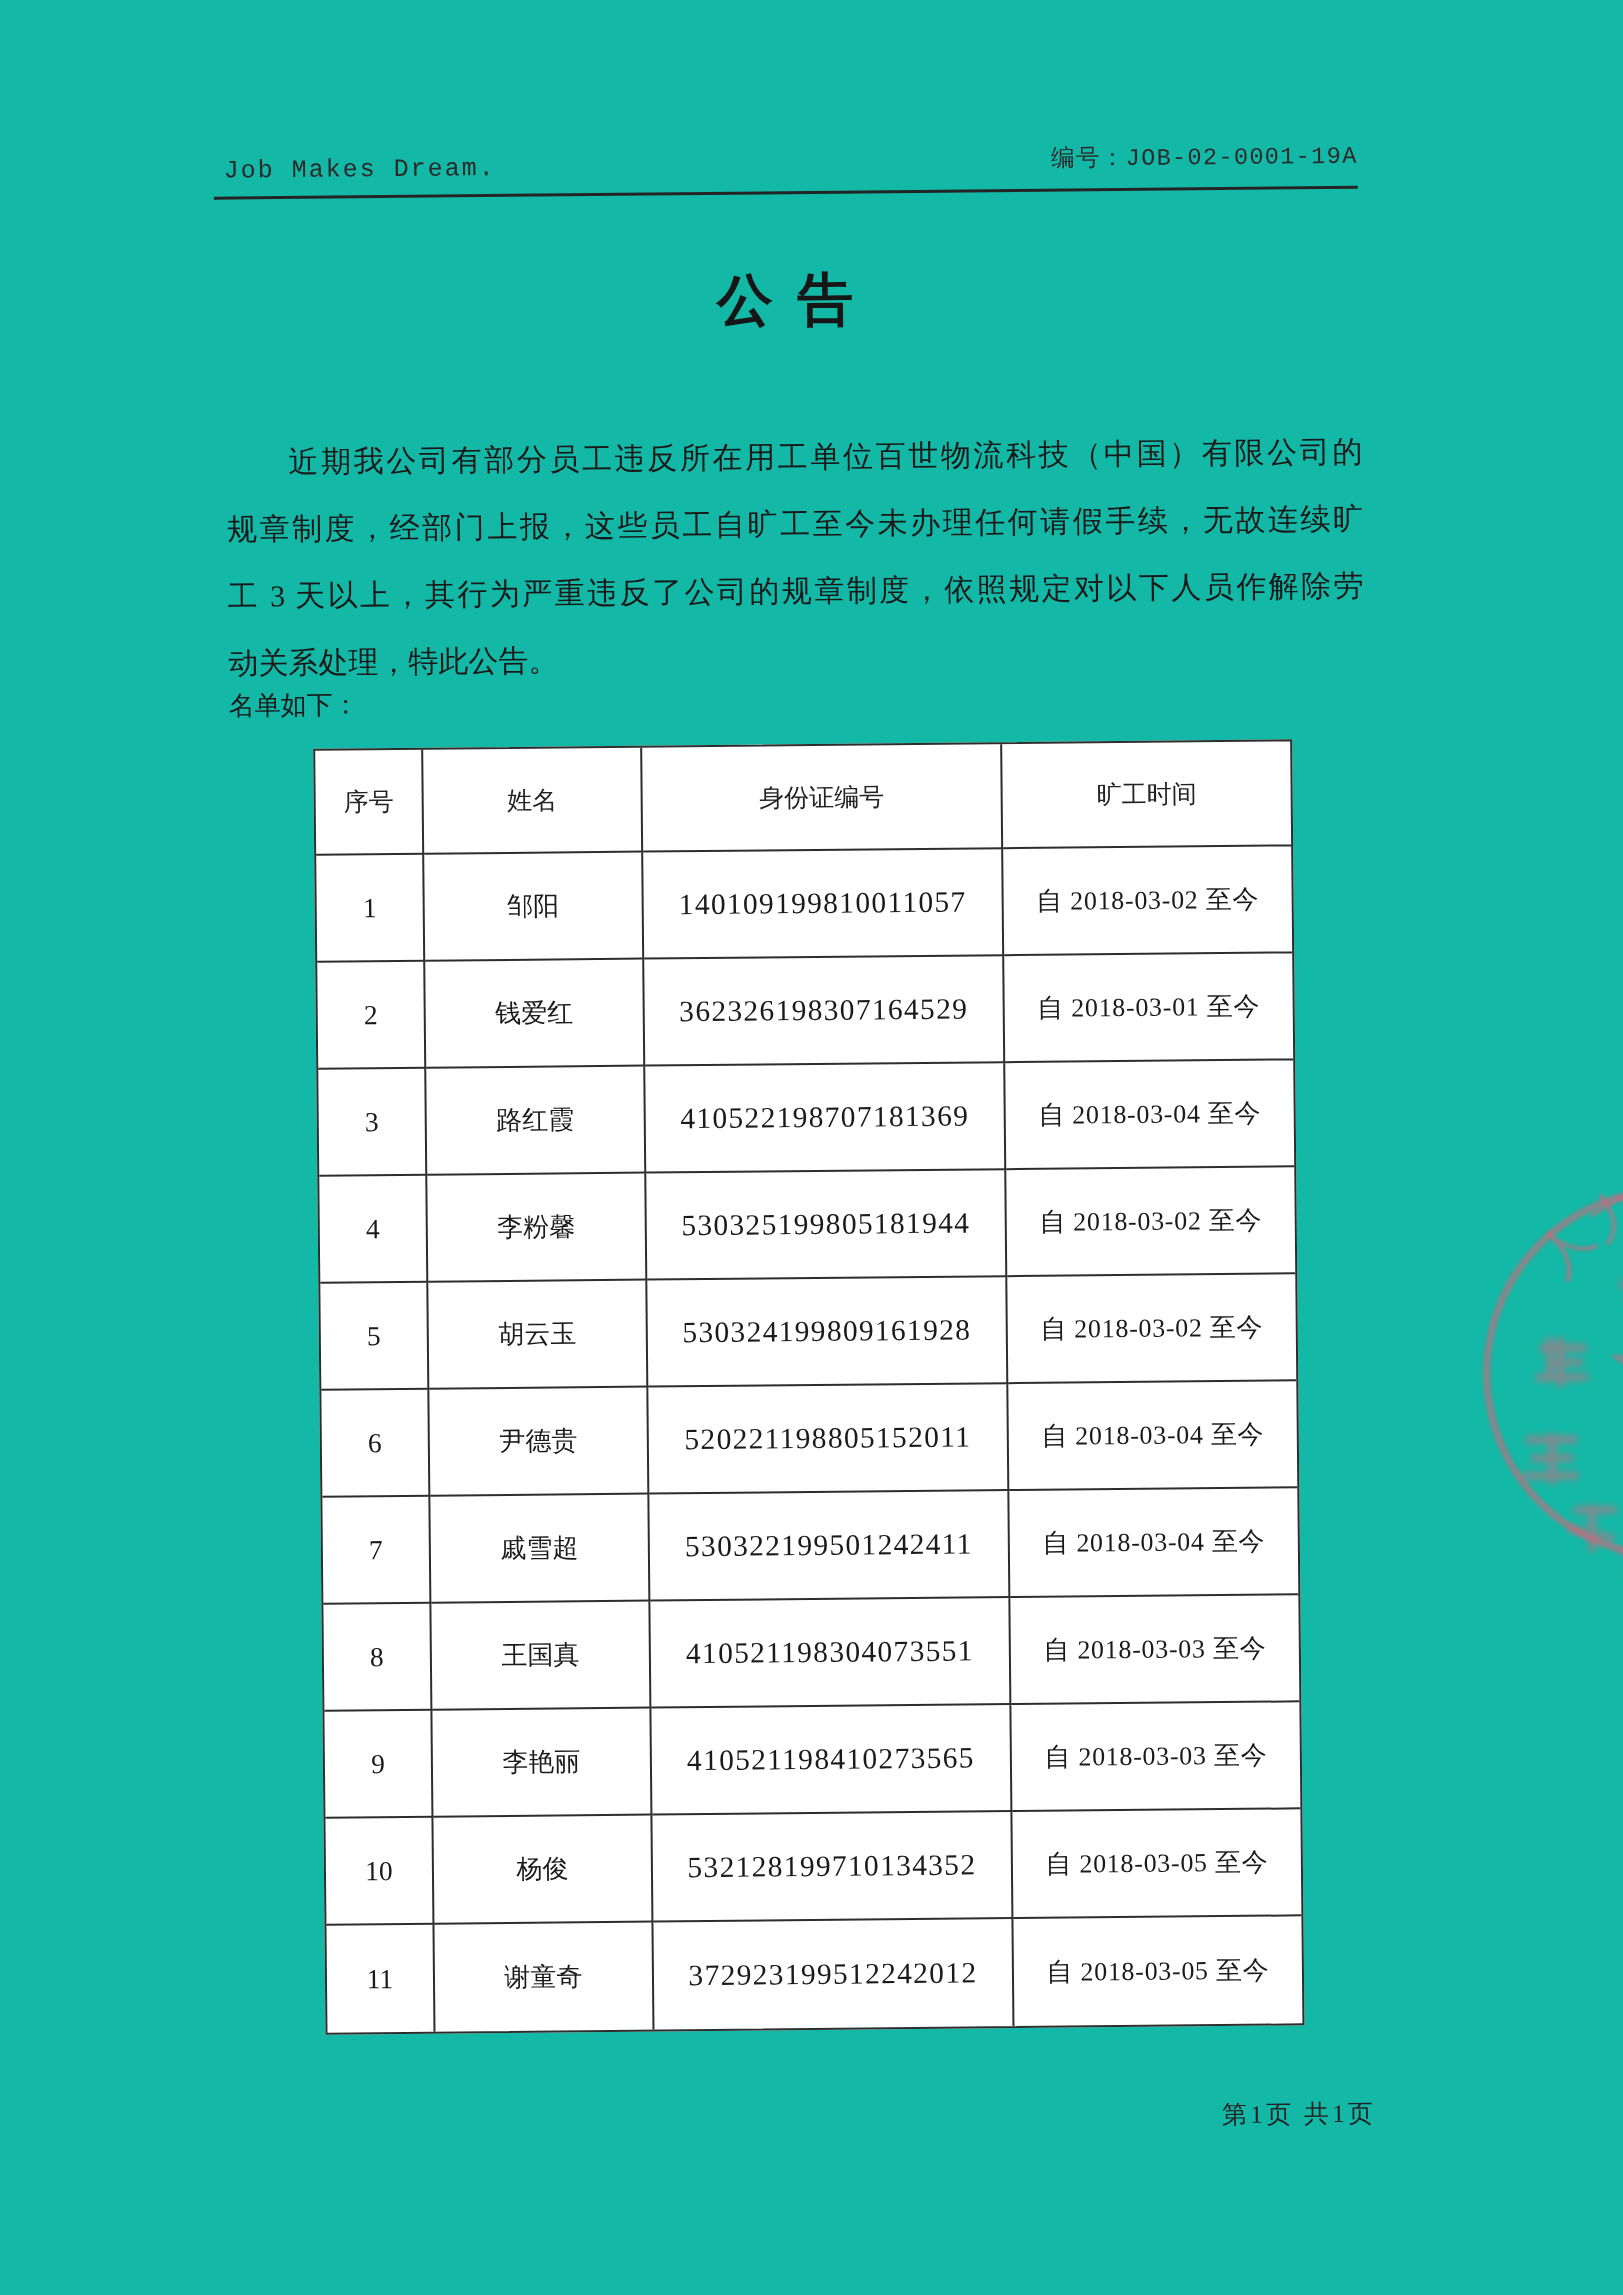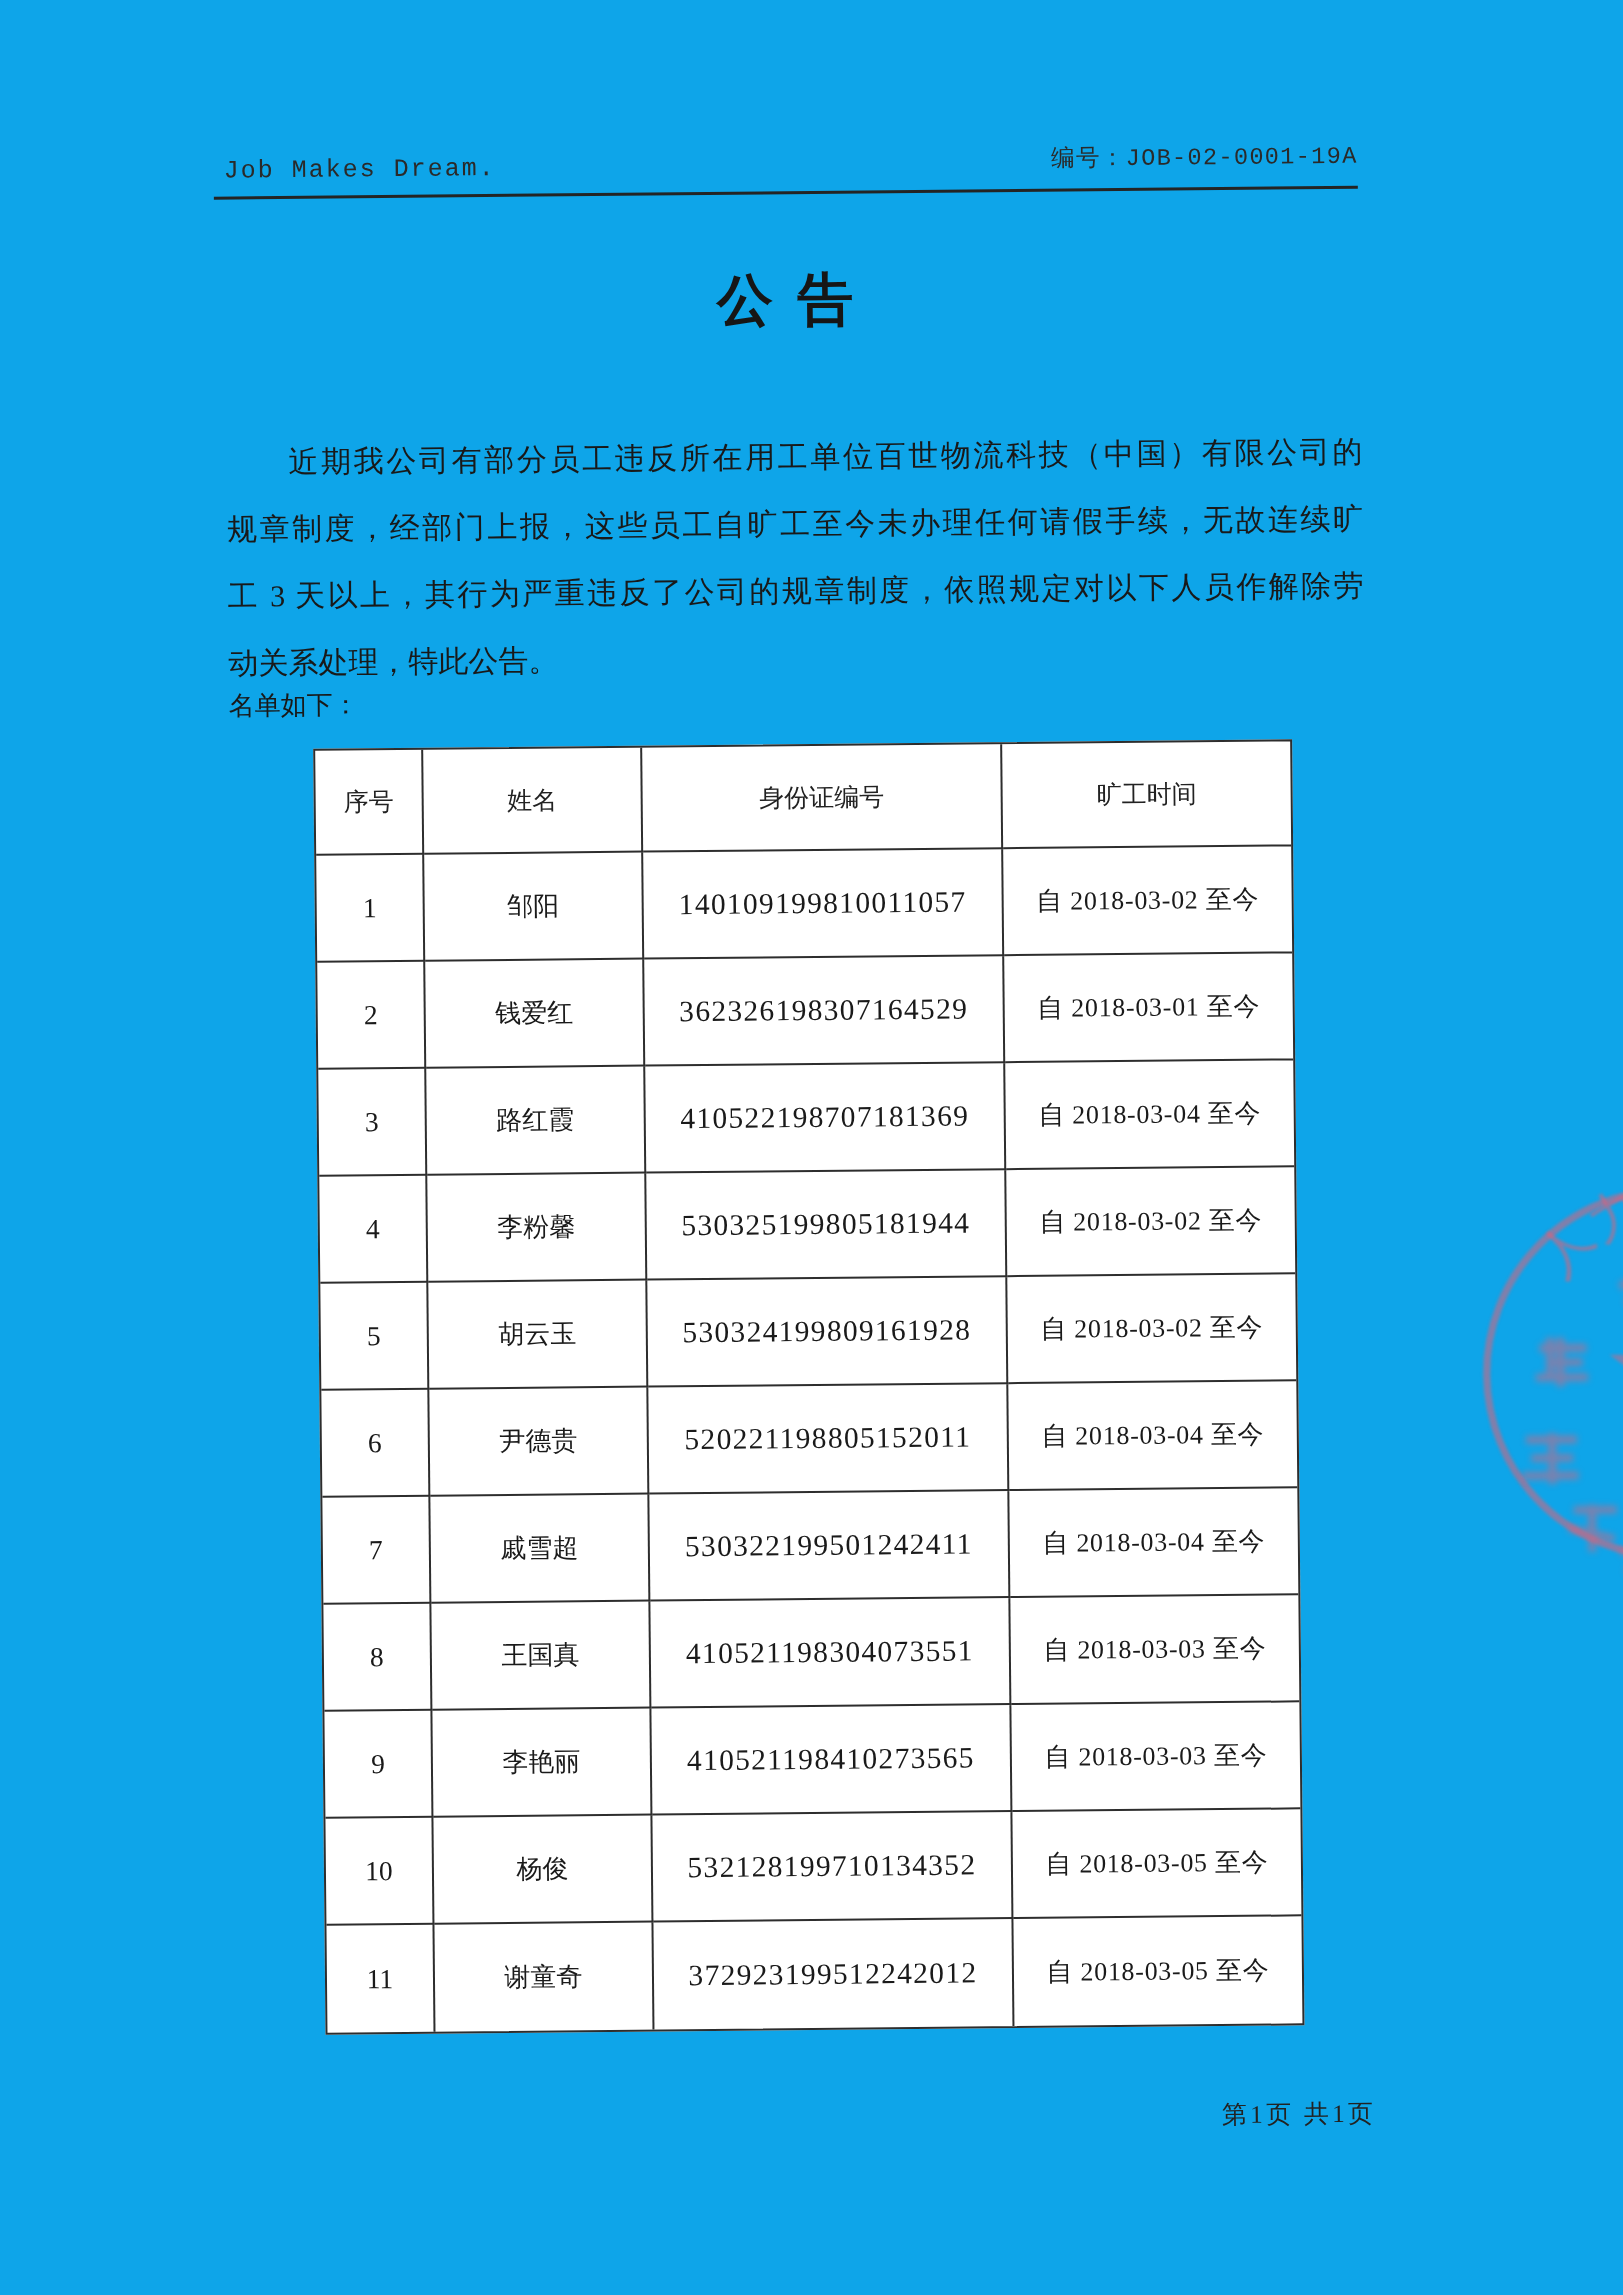--- a/index.html
+++ b/index.html
@@ -1,19 +1,19 @@
 <!DOCTYPE html>
 <html style="font-size:10.5px"><head>
 <meta charset="utf-8">
 <style>
   html,body{margin:0;padding:0;background:#9a9a9a;}
   .page{
     position:relative;
     width:1623px;height:2295px;
-    background:#0ea5e9;
+    background:#14b8a6;
     overflow:hidden;
     font-family:"Liberation Serif","DejaVu Serif",serif;
     color:#1c1c1c;
   }
   .skew{
     position:absolute;inset:0;
     transform:rotate(-0.55deg);
     transform-origin:812px 1145px;
   }
   

